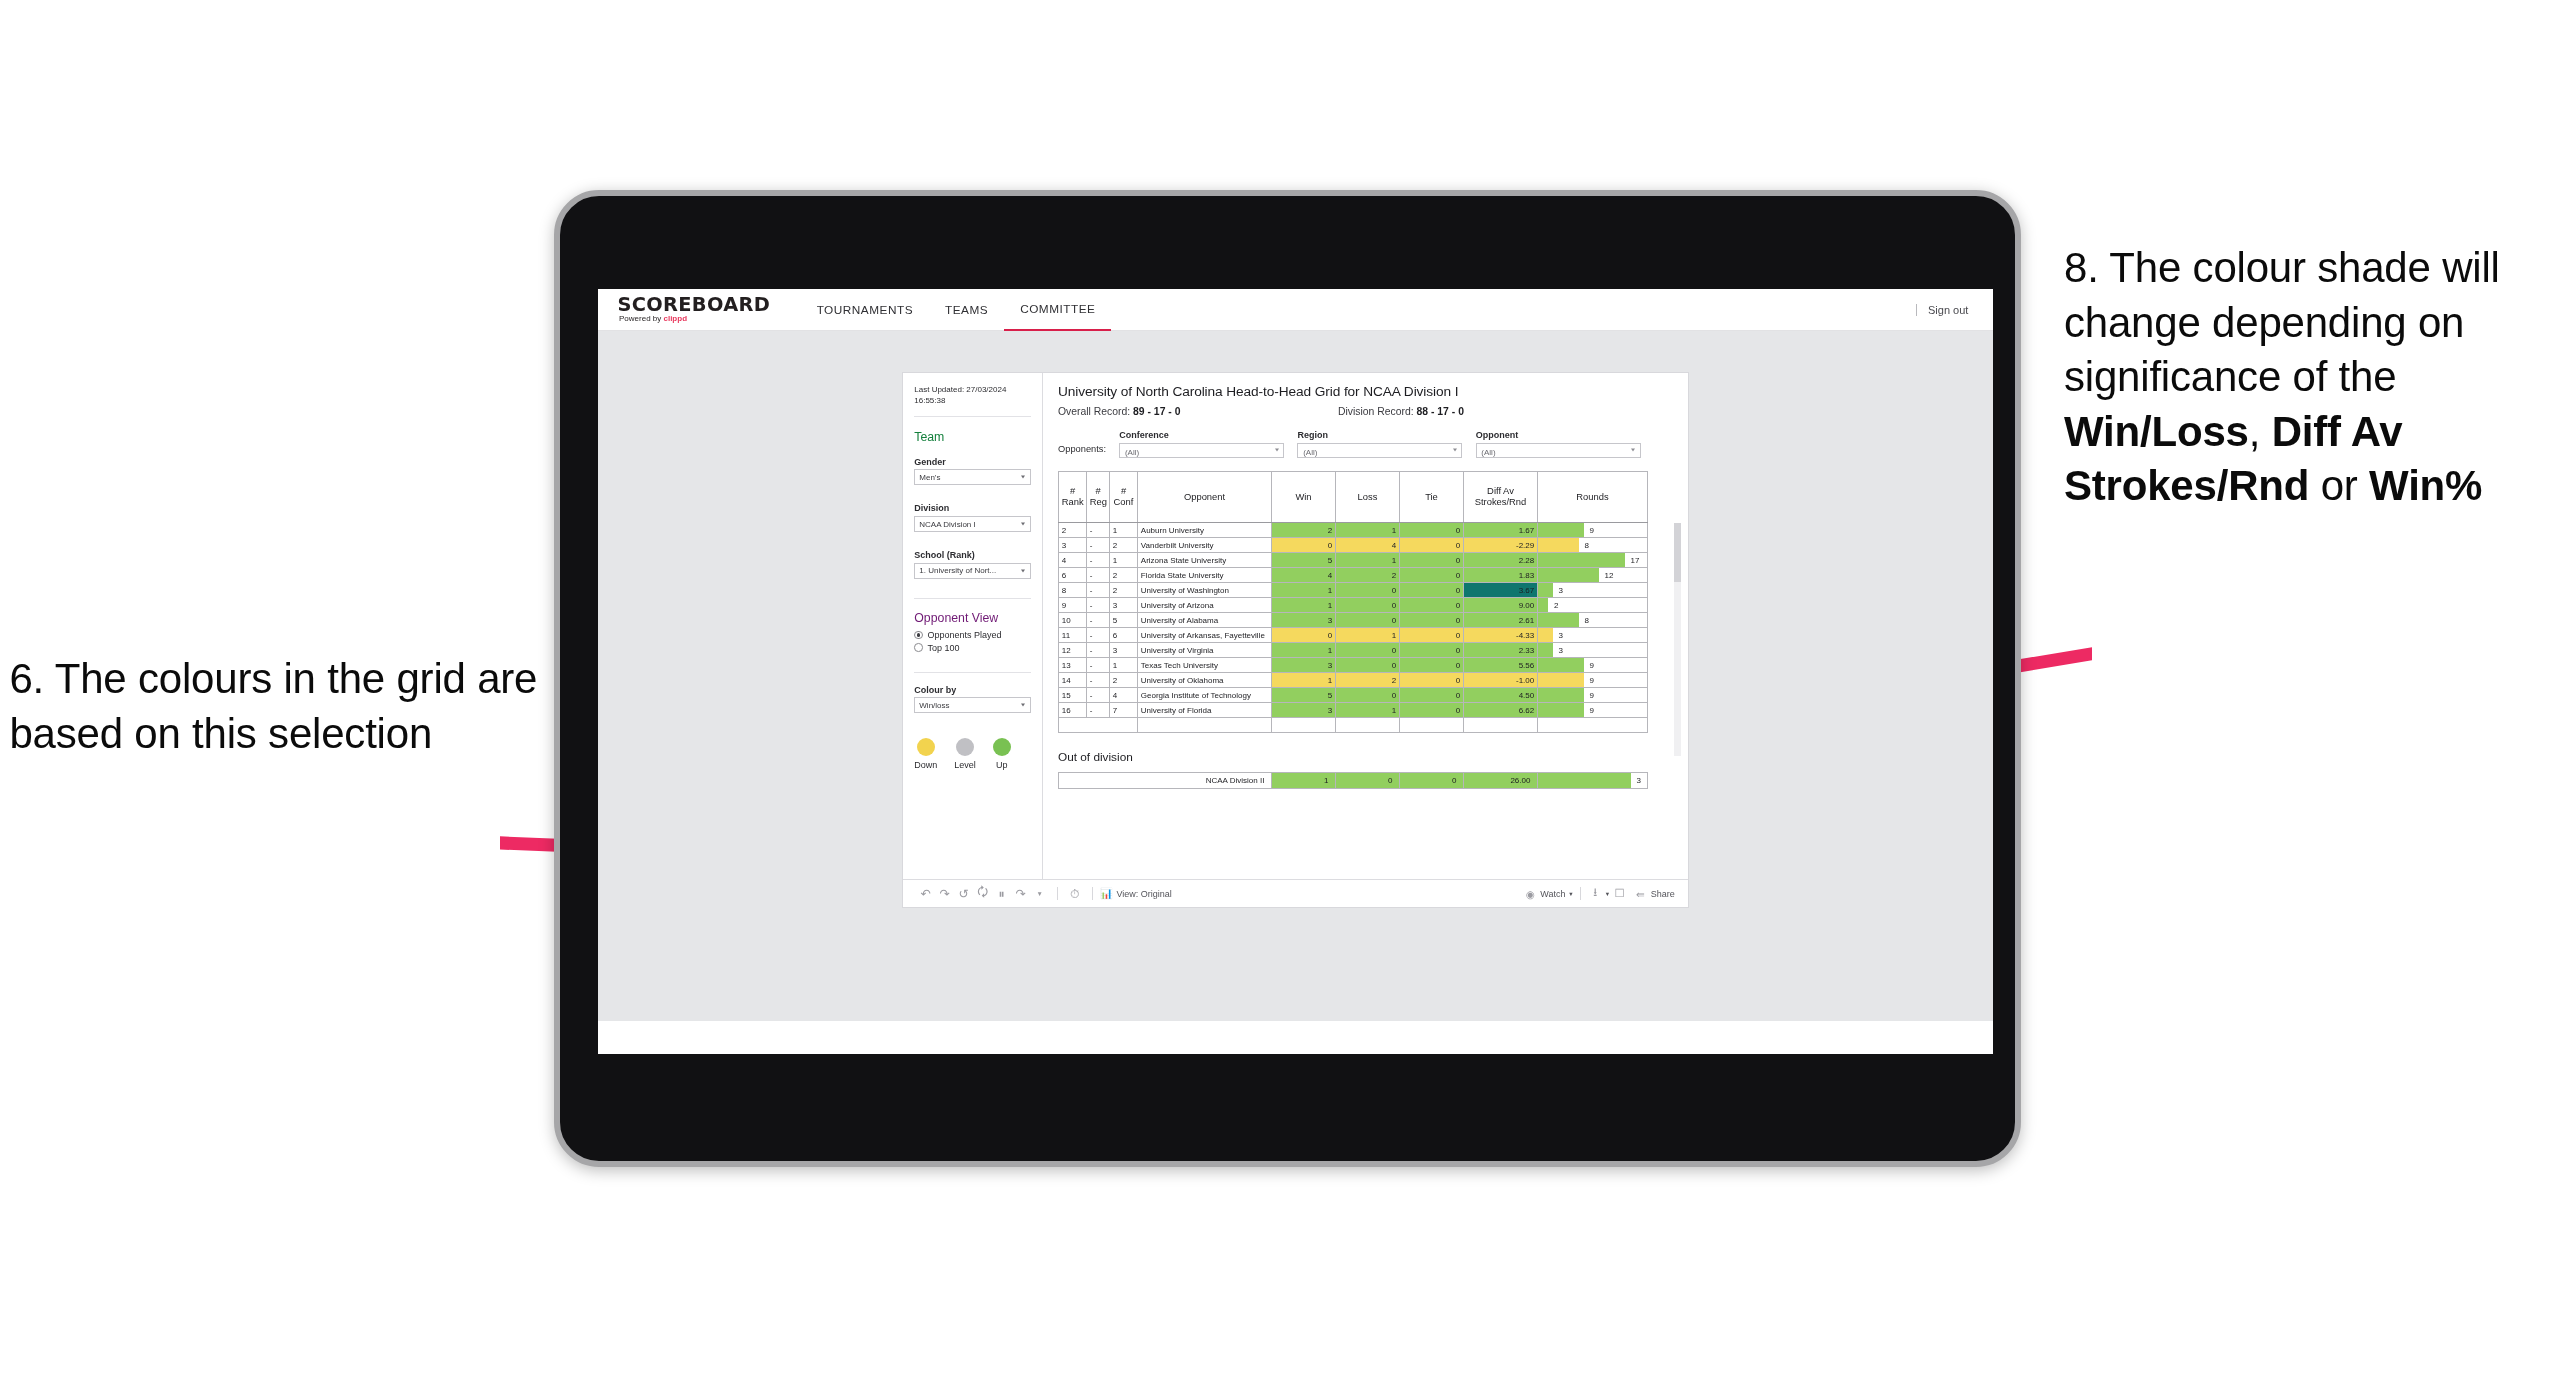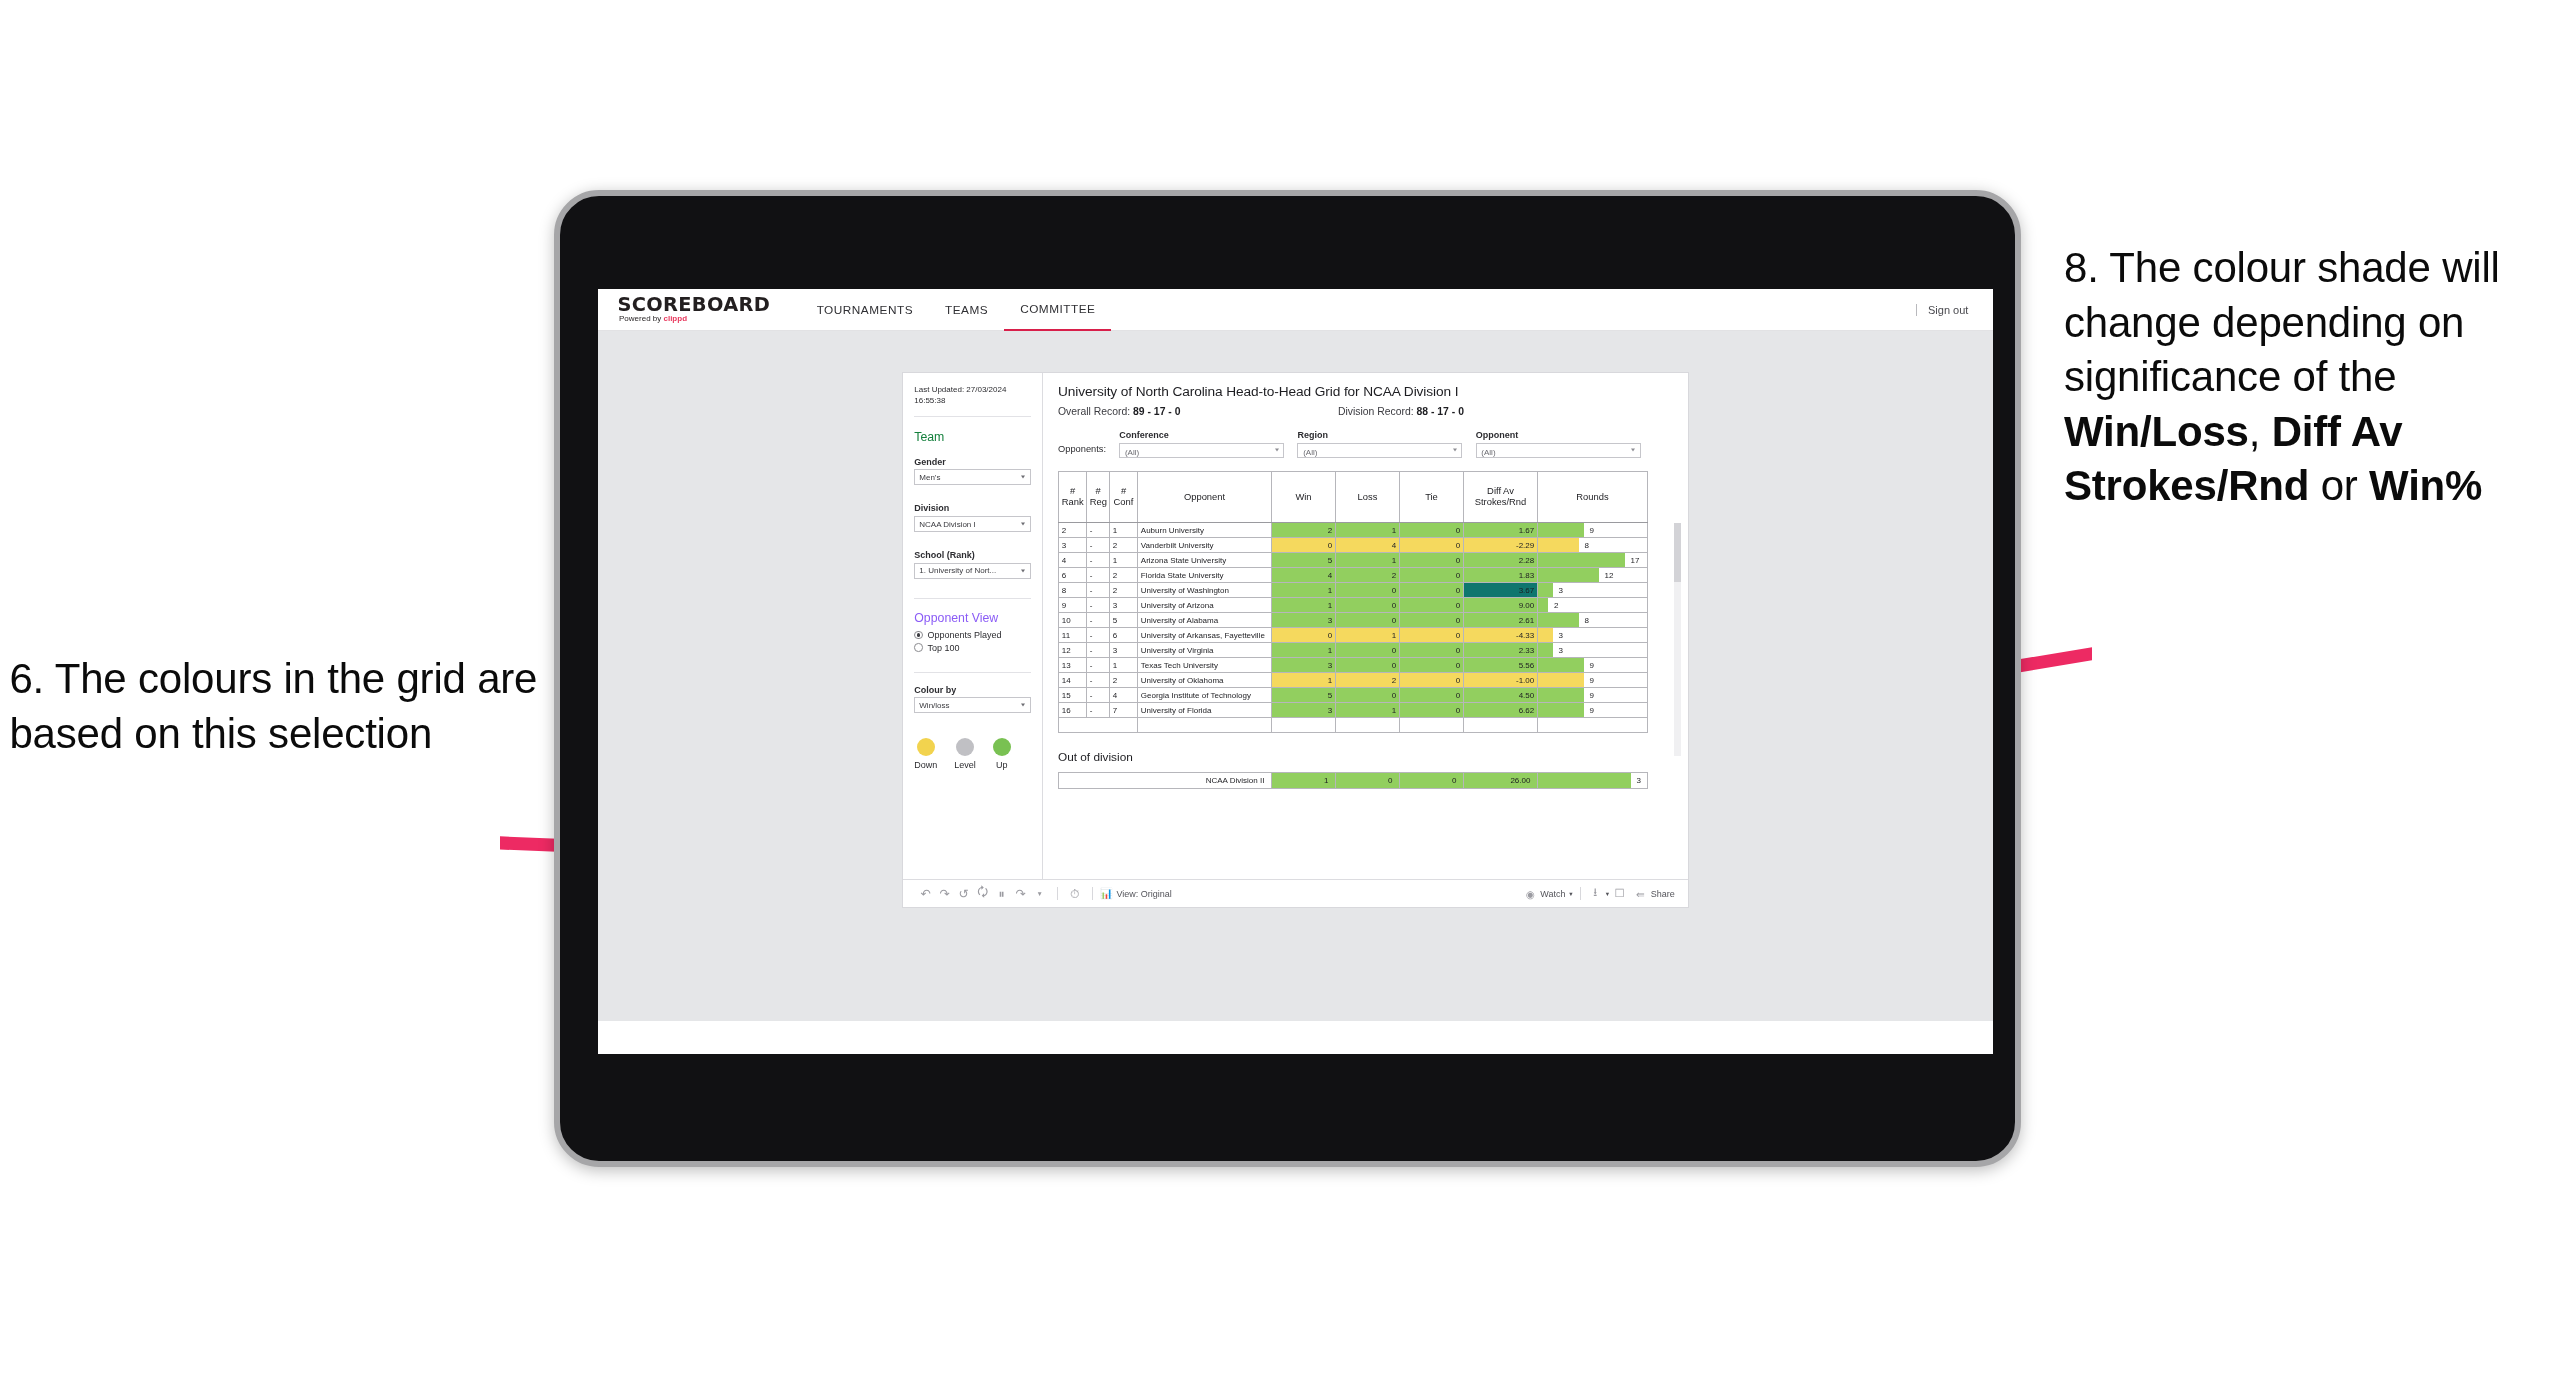--- a/index.html
+++ b/index.html
@@ -123,21 +123,21 @@
     width: 100%; height: 16px; border: 0.9px solid #c6c6cb; background: #fff;
     font-size: 8px; color: #3a3a3f; display: flex; align-items: center;
     padding: 0 4px; position: relative; cursor: pointer;
   }
   .sb-select .caret {
     position: absolute; right: 4.7px; top: 50%; transform: translateY(-50%);
     width: 0; height: 0; border-left: 2.8px solid transparent;
     border-right: 2.8px solid transparent; border-top: 3.8px solid #6d6d73;
   }
   .sb-divider { height:0.9px; background:#e2e2e6; margin: 19px 0 0 0; }
-  .sb-head2 { font-size: 12.3px; color: #8b5cf6; margin: 12.3px 0 4.7px 0; }
+  .sb-head2 { font-size: 12.3px; color: #701a75; margin: 12.3px 0 4.7px 0; }
   .radio-row { display:flex; align-items:center; gap:4.7px; margin-bottom:2.8px; cursor:pointer; }
   .radio {
     width: 8.5px; height: 8.5px; border-radius: 50%;
     border: 0.9px solid #8b8b90; background: #fff;
     display:flex; align-items:center; justify-content:center; flex: none;
   }
   .radio.sel::after { content:''; width:3.8px; height:3.8px; border-radius:50%; background:#3c3c41; }
   .radio-label { font-size: 9px; color: #2c2c30; }
 
   .legend { display:flex; gap: 17px; margin-top: 24.6px; padding-bottom: 5.7px; }

